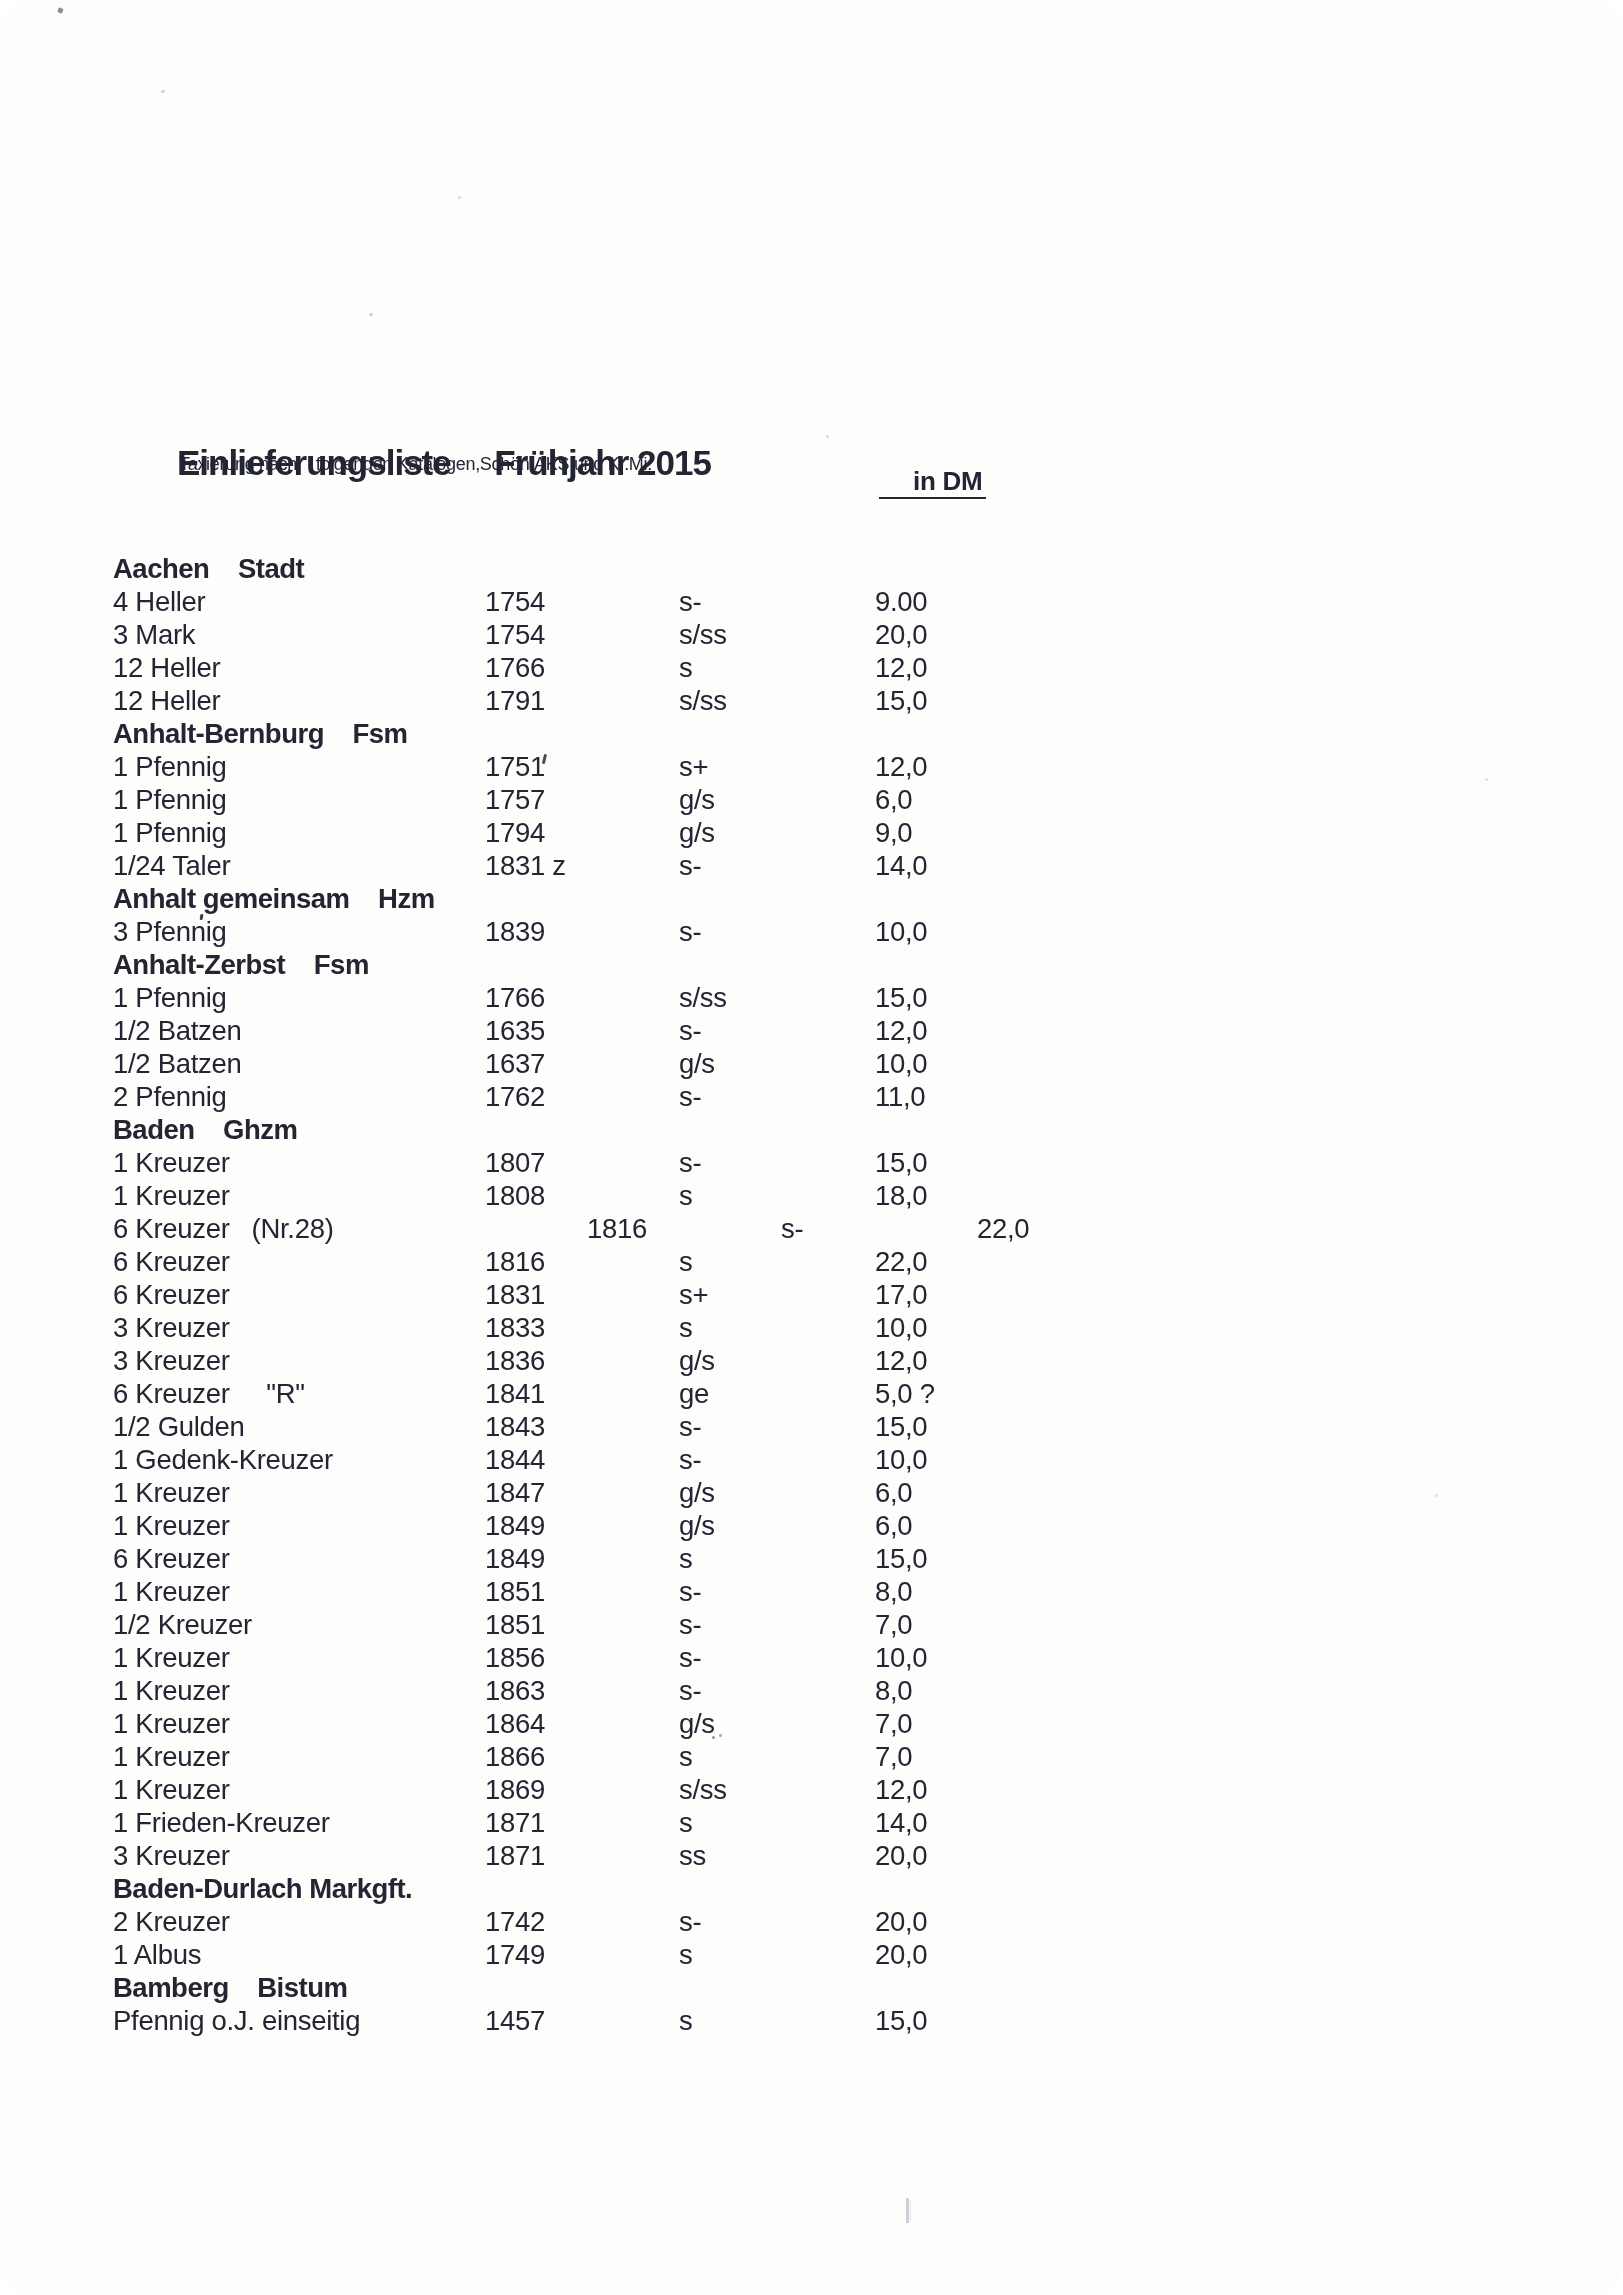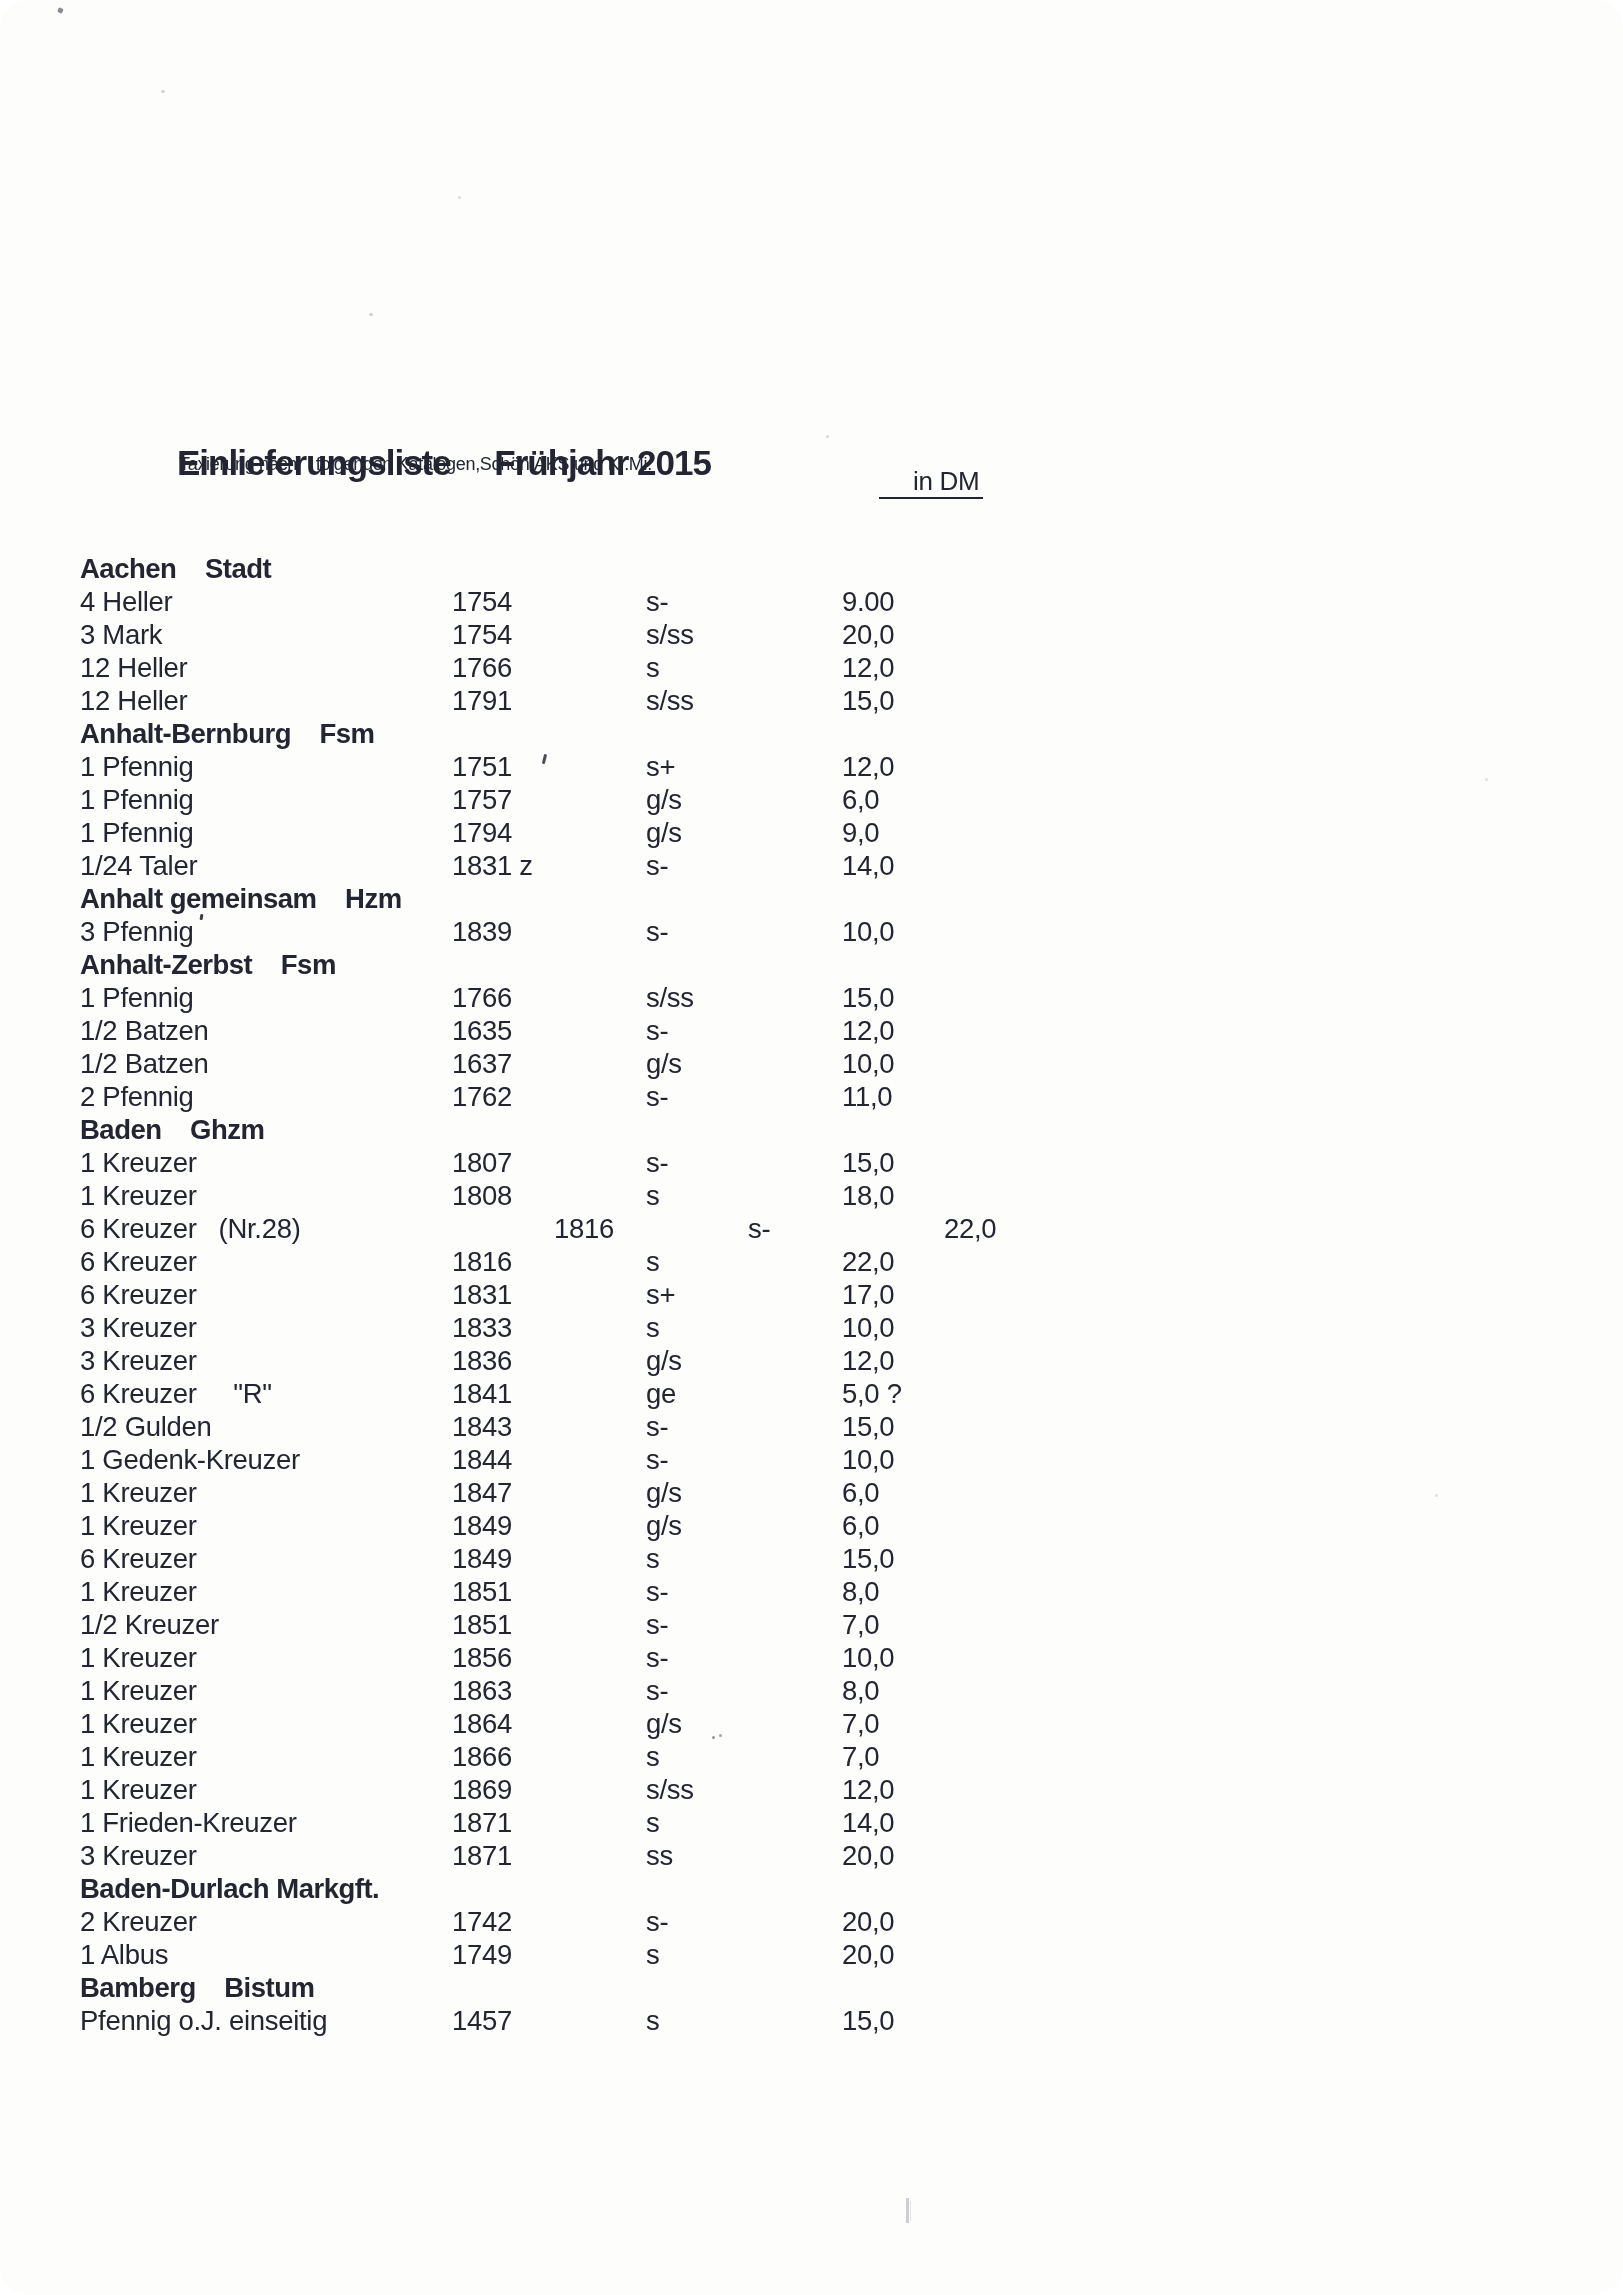--- a/index.html
+++ b/index.html
@@ -31,37 +31,37 @@
     font-size: 18px;
     letter-spacing: -0.3px;
     white-space: pre;
     line-height: 30px;
   }
   .indm {
     position: absolute;
     left: 879px;
     top: 466px;
     font-size: 26px;
-    font-weight: 400;
+    font-weight: 700;
     letter-spacing: -0.3px;
     line-height: 30px;
     padding: 0 3.9px 1.3px 34px;
     border-bottom: 2.6px solid var(--ink, #232533);
     white-space: pre;
   }
   .rows {
     position: absolute;
     top: 552px;
     left: 0;
     width: 100%;
   }
   .row {
     display: grid;
     grid-template-columns: 372px 194px 196px auto;
-    padding-left: 80px;
+    padding-left: 113px;
     height: 33px;
     line-height: 33px;
     font-size: 27.5px;
     letter-spacing: -0.3px;
   }
   .c { white-space: pre; overflow: visible; }
   .row.section .item { font-weight: 700; letter-spacing: -0.5px; }
   .row.offset .year,
   .row.offset .grade,
   .row.offset .value { position: relative; left: 102px; }

